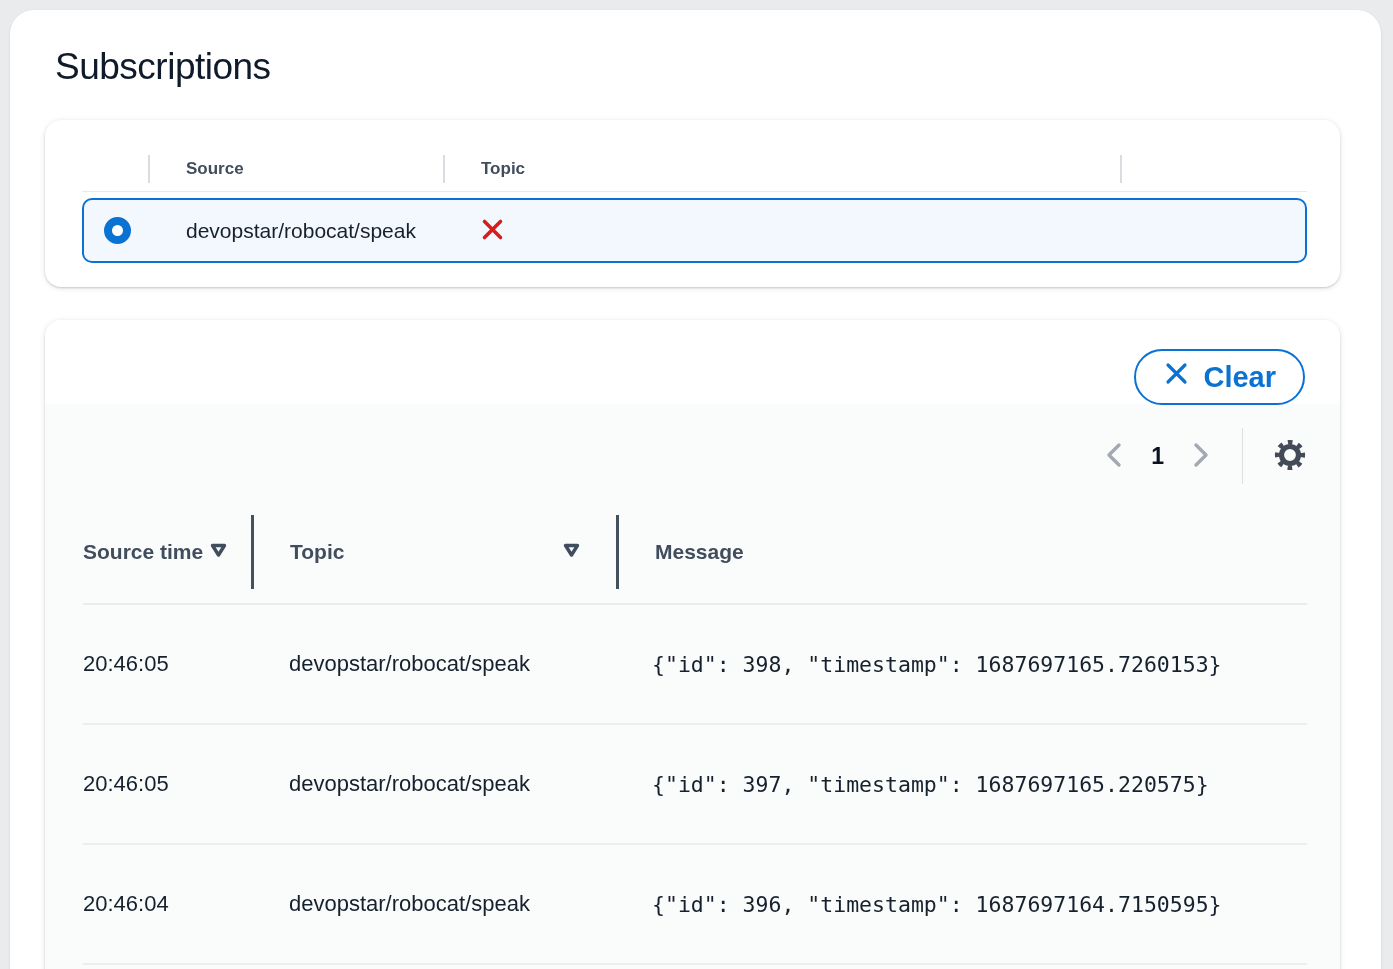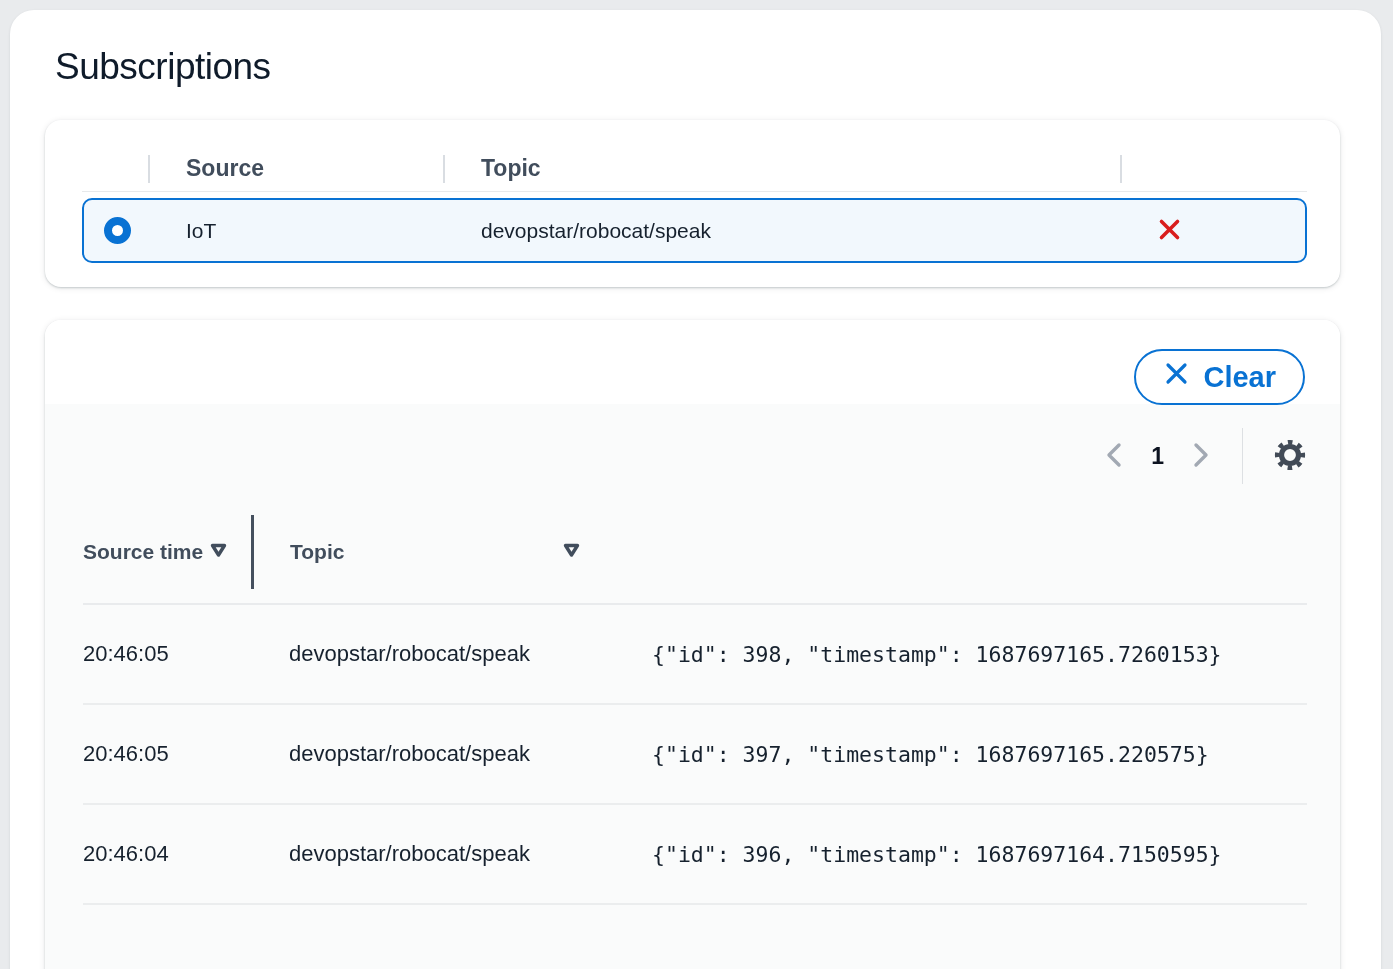--- a/index.html
+++ b/index.html
@@ -69,21 +69,21 @@
   .sub-head {
     height: 46px;
     border-bottom: 1px solid #e7e9eb;
   }
   .sub-head .hcell {
     display: flex;
     align-items: center;
     height: 28px;
     border-left: 2px solid var(--divider-light);
     padding-left: 36px;
-    font-size: 23px;
+    font-size: 17px;
     font-weight: 700;
     color: var(--header-text);
   }
   .sub-head .hcell.no-border { border-left: none; }
   .sub-row {
     margin-top: 6px;
     height: 65px;
     border: 2px solid var(--accent);
     border-radius: 10px;
     background: var(--selected-bg);
@@ -174,21 +174,21 @@
     height: 74px;
     font-size: 21px;
     font-weight: 700;
     color: var(--header-text);
     line-height: 1.5;
   }
   .m-header .mh-cell.bordered { border-left: 3px solid var(--divider-dark); padding-left: 36px; }
   .m-header .mh-cell .sort-wrap { padding-right: 24px; display: inline-flex; }
   .m-header .mh-cell.c2 .sort-wrap { padding-right: 36px; }
   .m-row {
-    height: 100px;
+    height: 120px;
     border-bottom: 2px solid #ebedee;
     font-size: 22px;
     color: var(--body-text);
   }
   .m-row .c2 { padding-left: 38px; }
   .m-row .c3 {
     padding-left: 36px;
     font-family: "DejaVu Sans Mono", monospace;
     font-size: 21.5px;
     letter-spacing: 0;
@@ -208,21 +208,20 @@
         <div class="hcell no-border"></div>
         <div class="hcell">Source</div>
         <div class="hcell">Topic</div>
         <div class="hcell"></div>
       </div>
 
       <div class="sub-grid sub-row">
         <div class="cell radio-cell">
           <span class="radio"></span>
         </div>
-        <div class="cell">IoT</div>
         <div class="cell">devopstar/robocat/speak</div>
         <div class="cell action-cell">
           <button class="icon-btn" aria-label="Remove subscription">
             <span>
               <svg width="23" height="23" viewBox="0 0 23 23">
                 <path d="M3.5 3.5 L19.5 19.5 M19.5 3.5 L3.5 19.5" stroke="#d91d1d" stroke-width="3.6" stroke-linecap="round" fill="none"></path>
               </svg>
             </span>
           </button>
         </div>
@@ -288,20 +287,23 @@
             <span class="sort-wrap">
               <button class="sort-btn" aria-label="Sort by topic">
                 <span>
                   <svg width="17" height="15" viewBox="0 0 17 15">
                     <path d="M2.5 2.5 L14.5 2.5 L8.5 12 Z" fill="none" stroke="#414d5c" stroke-width="3.4" stroke-linejoin="round"></path>
                   </svg>
                 </span>
               </button>
             </span>
           </div>
+          <div class="mh-cell c3 bordered">
+            <span>Message</span>
+          </div>
         </div>
 
         <div class="m-grid m-row">
           <div class="c1">20:46:05</div>
           <div class="c2">devopstar/robocat/speak</div>
           <div class="c3">{"id": 398, "timestamp": 1687697165.7260153}</div>
         </div>
         <div class="m-grid m-row">
           <div class="c1">20:46:05</div>
           <div class="c2">devopstar/robocat/speak</div>

